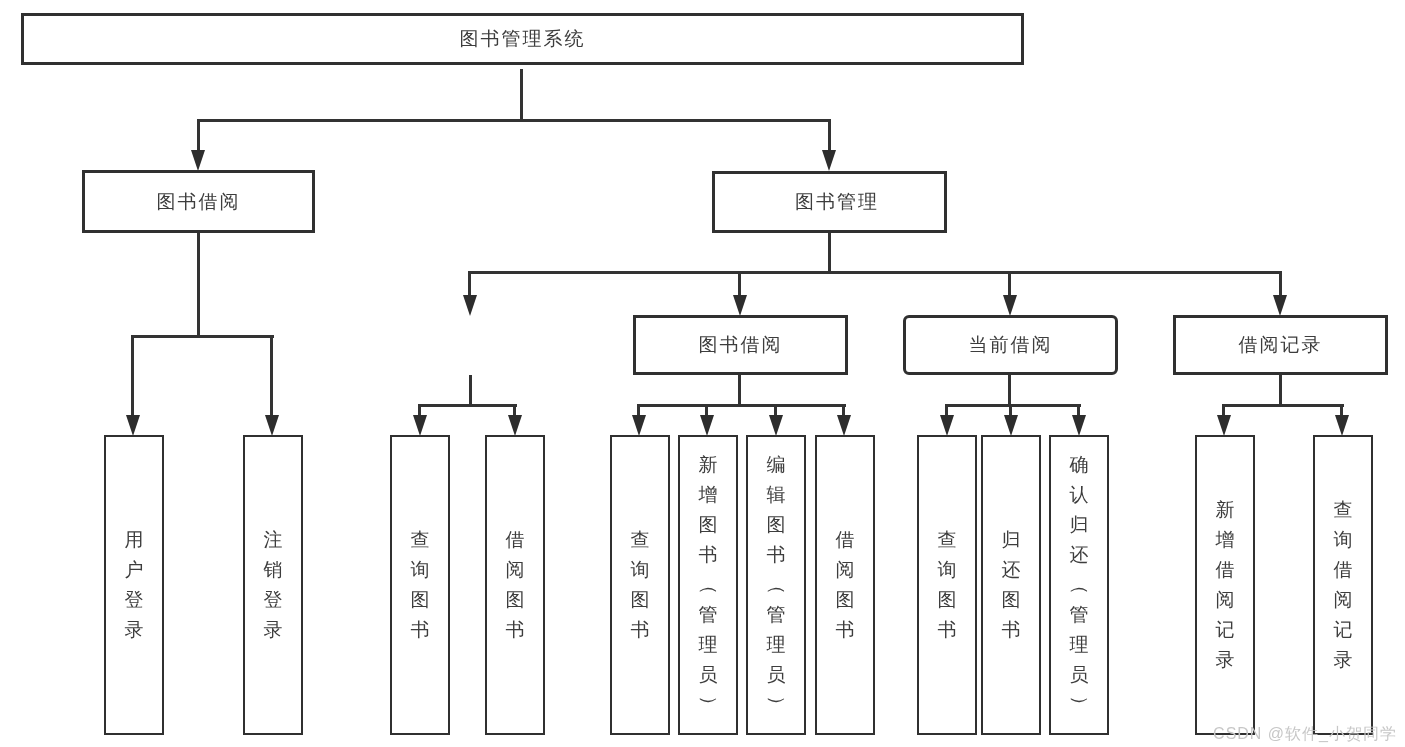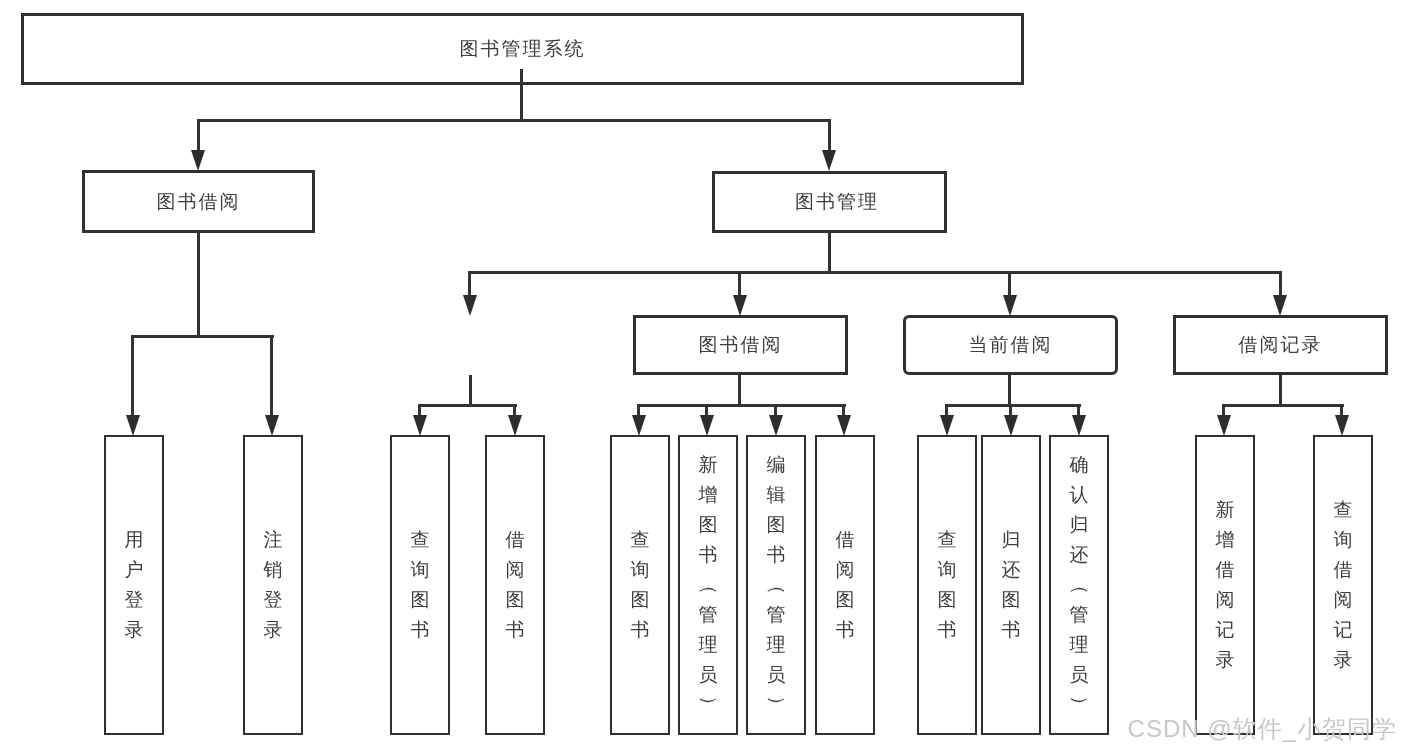--- a/index.html
+++ b/index.html
@@ -25,29 +25,29 @@
   
   .ln{position:absolute;background:#333333;}
   
   .ah{
     position:absolute;width:0;height:0;
     border-left:7px solid transparent;border-right:7px solid transparent;
     border-top:21px solid #2d2d2d;
   }
   .watermark{
     position:absolute;right:8px;bottom:2px;z-index:5;
-    font-size:24px;color:#c7c7c7;letter-spacing:1px;white-space:nowrap;
+    font-size:16px;color:#c7c7c7;letter-spacing:1px;white-space:nowrap;
   }
 </style>
 </head>
 <body>
 
 <div class="canvas">
 
-  <div class="hbox" style="left:21px;top:13px;width:1003px;height:72px;">图书管理系统</div>
+  <div class="hbox" style="left:21px;top:13px;width:1003px;height:52px;">图书管理系统</div>
 
   <div class="ln" style="left:520px;top:69px;width:3px;height:51px;"></div>
   <div class="ln" style="left:197px;top:119px;width:634px;height:3px;"></div>
   <div class="ln" style="left:197px;top:119px;width:3px;height:33px;"></div>
   <div class="ah" style="left:191px;top:150px;"></div>
   <div class="ln" style="left:828px;top:119px;width:3px;height:33px;"></div>
   <div class="ah" style="left:822px;top:150px;"></div>
 
   <div class="hbox" style="left:82px;top:170px;width:233px;height:63px;">图书借阅</div>
   <div class="hbox" style="left:712px;top:171px;width:235px;height:62px;padding-left:15px;">图书管理</div>

